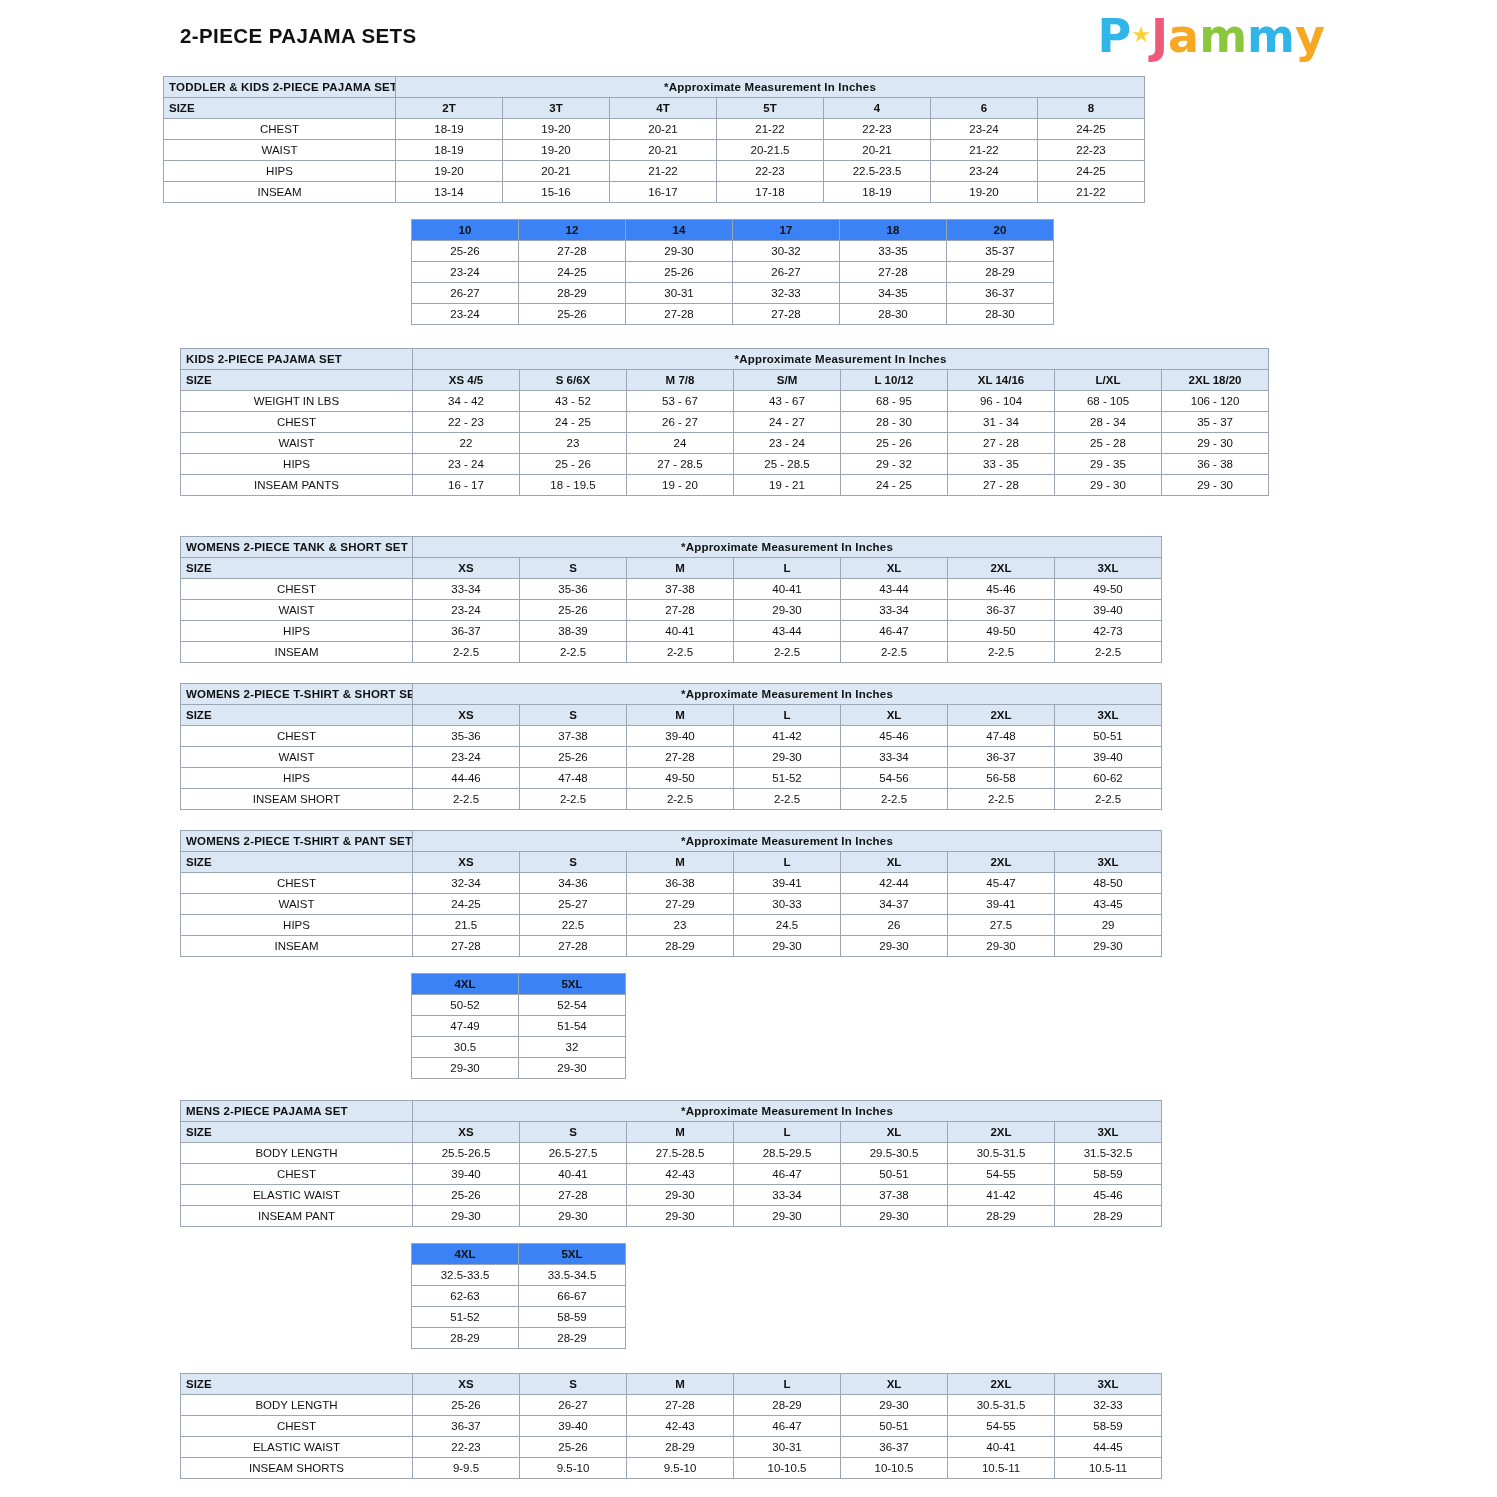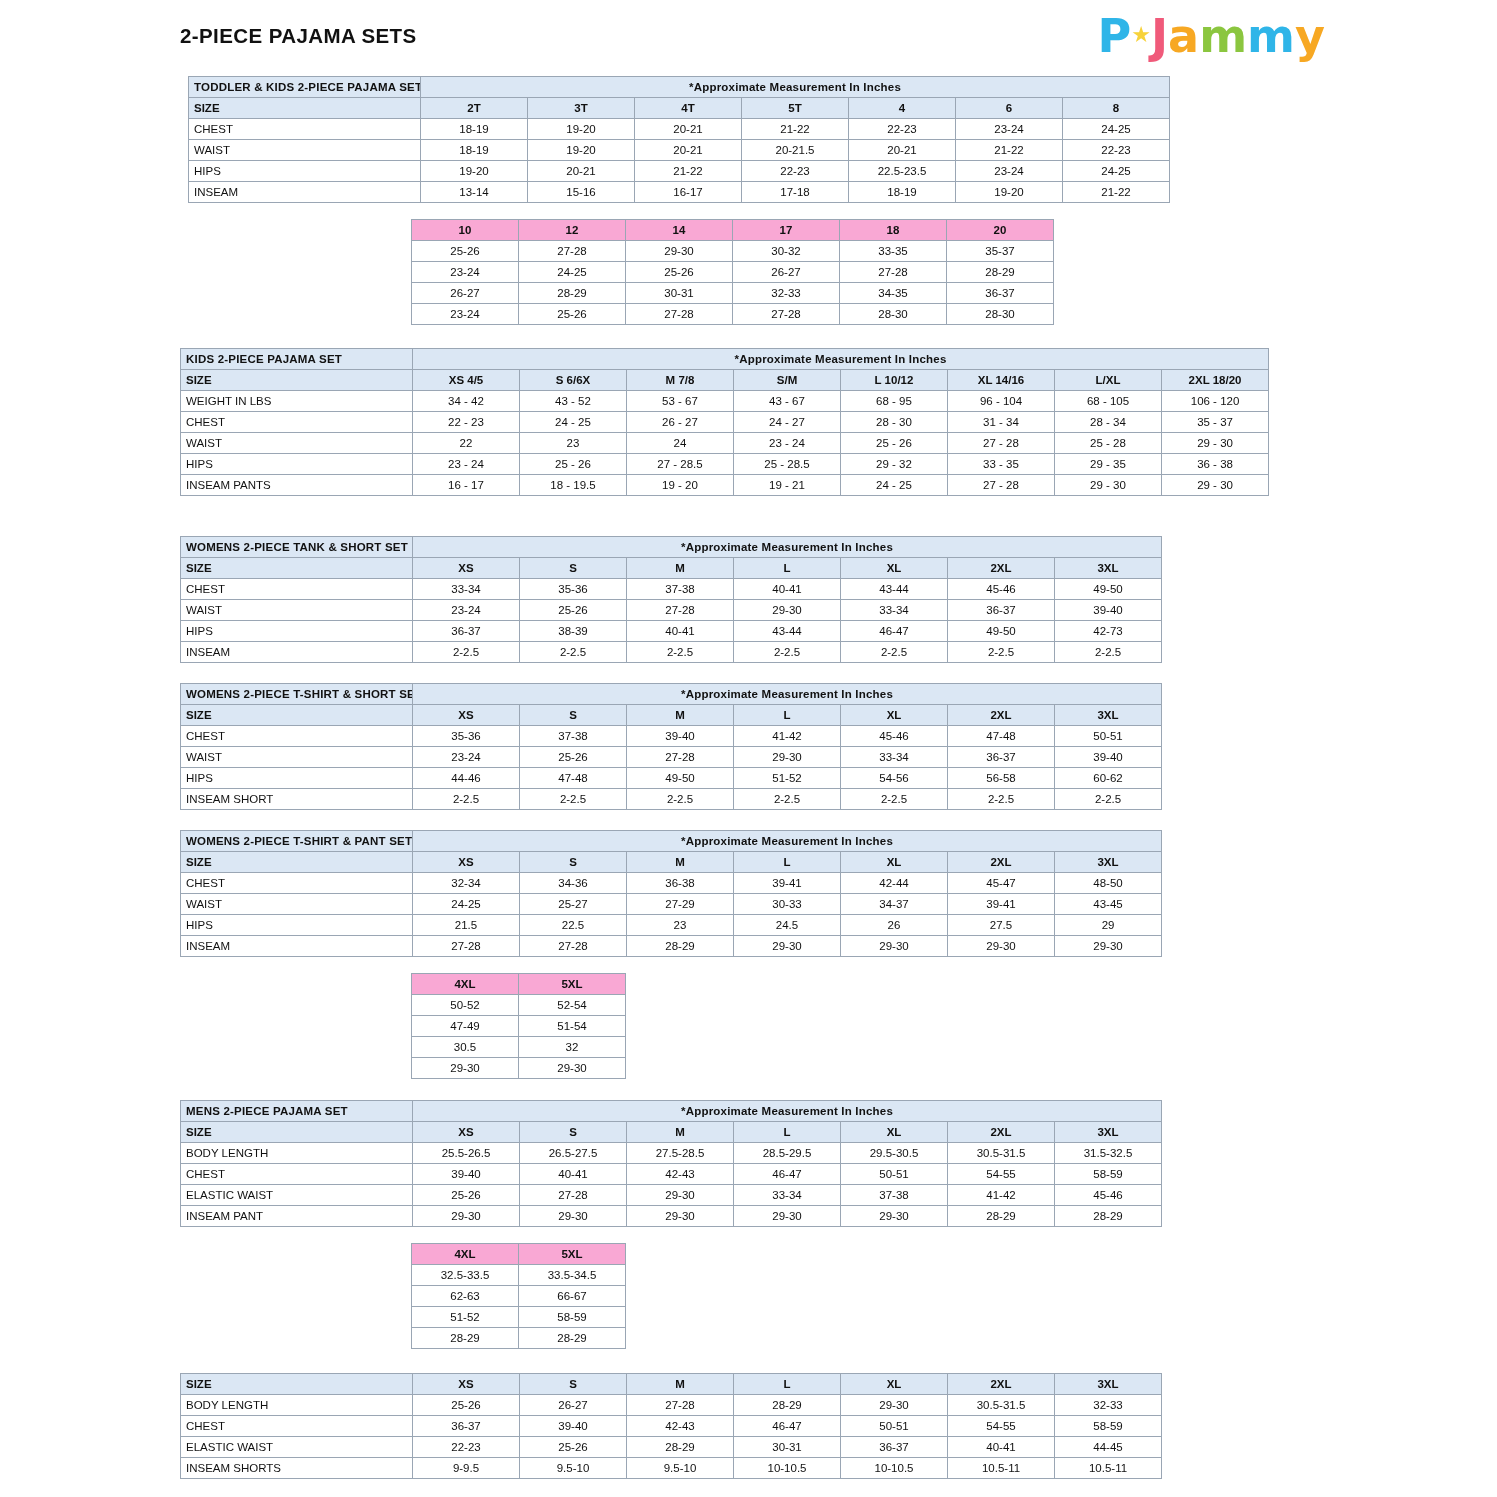--- a/index.html
+++ b/index.html
@@ -87,44 +87,44 @@
   }
   .tbl .hdr td {
     background: #dbe7f4;
     font-weight: bold;
     text-align: center;
   }
   .tbl .hdr td.lbl {
     text-align: left;
   }
   .tbl td.lbl {
-    text-align: left;
+    text-align: center;
   }
   .tbl td.val {
     text-align: center;
   }
   
   .tbl.cont td { text-align: center; }
-  .tbl.cont .hdr td { background: #f9a8d4; font-weight: bold; }
+  .tbl.cont .hdr td { background: #3b82f6; font-weight: bold; }
 </style>
 </head>
 <body>
 
 <div class="page">
 
   <div class="doc-title">2-PIECE PAJAMA SETS</div>
 
   <div class="logo">
     <div class="logo-text">
       <span class="l1">P</span><span class="logo-star">★</span><span class="l2">J</span><span class="l3">a</span><span class="l4">m</span><span class="l5">m</span><span class="l6">y</span>
     </div>
   </div>
 
   <div id="tables-root">
-      <table class="tbl" style="left: 188px; top: 76px; width: 981px;">
+      <table class="tbl" style="left: 163px; top: 76px; width: 981px;">
         <colgroup>
           <col style="width: 232px;">
           <col style="width: 107px;">
           <col style="width: 107px;">
           <col style="width: 107px;">
           <col style="width: 107px;">
           <col style="width: 107px;">
           <col style="width: 107px;">
           <col style="width: 107px;">
         </colgroup>

